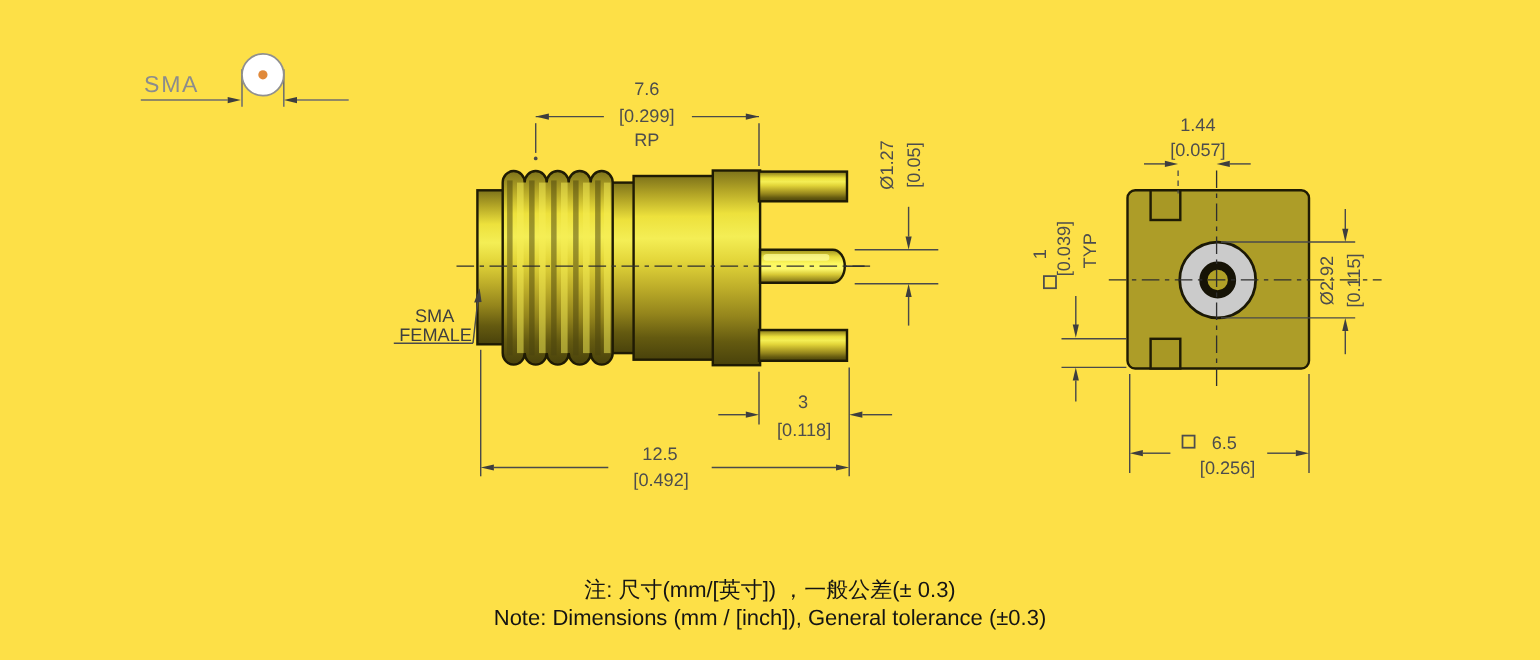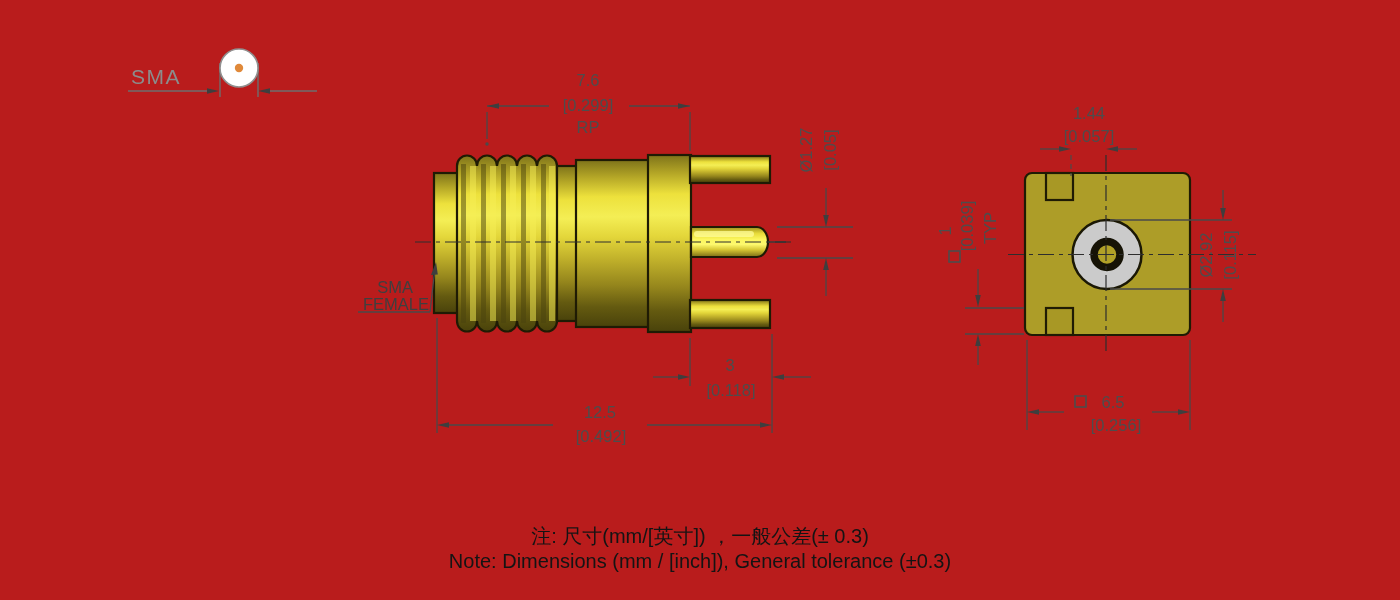--- a/index.html
+++ b/index.html
@@ -1,16 +1,16 @@
 <!DOCTYPE html>
 <html><head>
 <meta charset="utf-8">
 <style>
   html,body{margin:0;padding:0;background:#ffffff;}
-  .canvas{position:relative;width:1400px;height:600px;background:#b91c1c;overflow:hidden;
+  .canvas{position:relative;width:1400px;height:600px;background:#fde047;overflow:hidden;
           font-family:"Liberation Sans", sans-serif;}
   svg text{font-family:"Liberation Sans", sans-serif;}
   .dim-text{font-size:16.5px;fill:#4d4d4d;}
   .dim-line{stroke:#4a4a4a;stroke-width:1.3;fill:none;}
   .ext-dot{fill:#4a4a4a;}
   .arrow{fill:#3e3e3e;stroke:none;}
   .outline{stroke:#1f1b04;stroke-width:2.2;}
   .cl{stroke:#2e2e2e;stroke-width:1.2;fill:none;stroke-dasharray:16 5 4 5;}
   .dash{stroke:#4a4a4a;stroke-width:1.2;fill:none;stroke-dasharray:5 4;}
   .legend-line{stroke:#6e6e6e;stroke-width:1.4;fill:none;}

